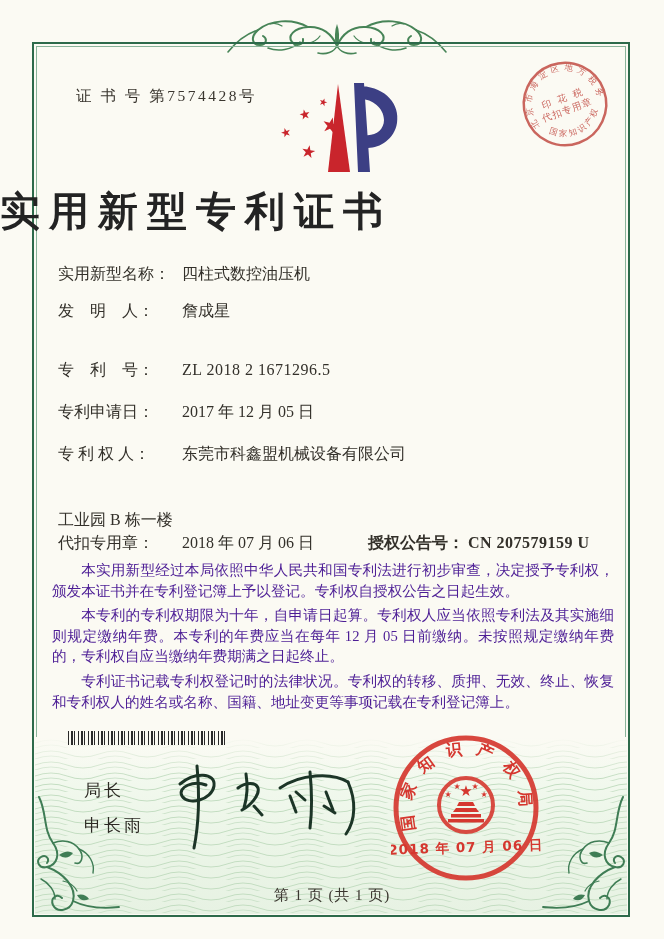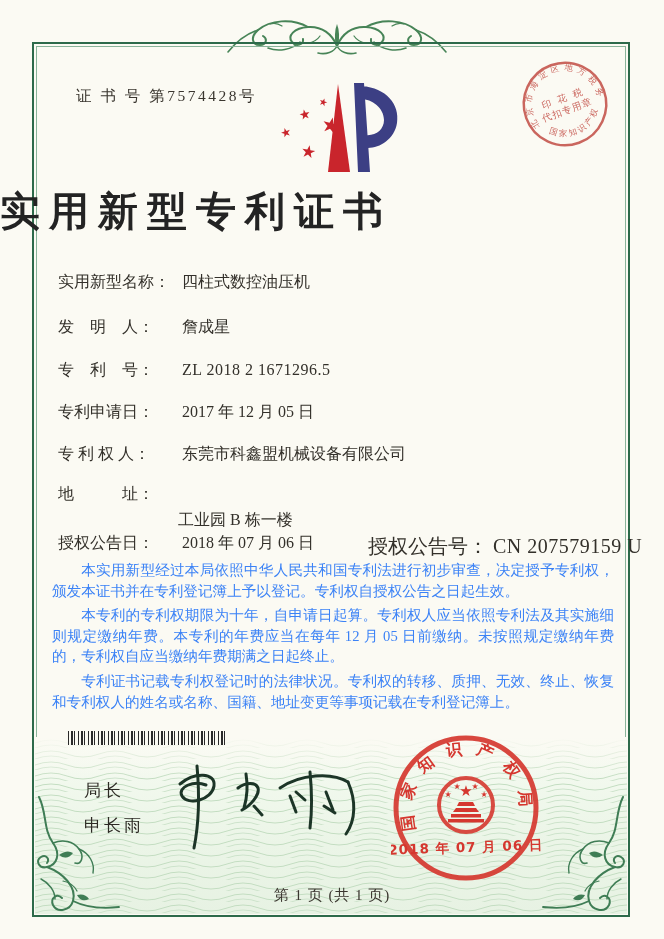--- a/index.html
+++ b/index.html
@@ -21,29 +21,29 @@
     background:linear-gradient(180deg,#fbfaf3 0%,rgba(251,250,243,0) 100%);}
   
   .cert-no{left:76px;top:86px;font-size:15.5px;letter-spacing:2.5px;color:#3a362f;}
   .logo{left:270px;top:78px;width:132px;height:110px;}
   .tax-stamp{left:519px;top:58px;width:92px;height:92px;transform:rotate(-20deg);opacity:.88;}
   .title{left:0;top:184px;width:100%;font-size:40px;font-weight:600;
     letter-spacing:9px;color:#232323;}
   
   .field-row{left:58px;font-size:16px;color:#33302a;}
   .field-row .lbl{display:inline-block;min-width:120px;}
-  .r1{top:272px}.r2{top:317px}.r3{top:360px}.r4{top:402px}.r5{top:444px}
+  .r1{top:264px}.r2{top:301px}.r3{top:360px}.r4{top:402px}.r5{top:444px}
   .r6{top:484px;display:flex;}
   .r6 .val2{line-height:24px;max-width:420px;}
   .r7{top:533px}
-  .r7b{left:368px;top:533px;font-size:20px;color:#33302a;}
+  .r7b{left:368px;top:533px;font-size:16px;color:#33302a;font-weight:bold;}
   .mono-ish{letter-spacing:.5px;}
   
   .paras{left:52px;top:560px;width:562px;font-size:14.6px;line-height:20.6px;
-    text-align:justify;color:#3b82f6;}
+    text-align:justify;color:#4c1d95;}
   .paras p{margin:0 0 4px 0;text-indent:2em;}
   
   .barcode{left:68px;top:731px;width:157px;height:14px;
     background:repeating-linear-gradient(90deg,#2a2a2a 0 1px,transparent 1px 3px,#2a2a2a 3px 5px,transparent 5px 6px,#2a2a2a 6px 7px,transparent 7px 10px);}
   .signer-title{left:84px;top:779px;font-size:17px;letter-spacing:3px;color:#2d2a24;}
   .signer-name{left:84px;top:814px;font-size:17px;letter-spacing:3px;color:#2d2a24;text-align:right;}
   .signature{left:150px;top:758px;width:215px;height:100px;}
   .seal{left:391px;top:733px;width:150px;height:150px;}
   .footer{left:0;top:886px;width:100%;text-align:center;font-size:15px;
     letter-spacing:1px;color:#3a362f;}
@@ -161,26 +161,25 @@
 </div>
 <div class="abs field-row r4">
   <span class="lbl">专利申请日：</span>
   <span>2017 年 12 月 05 日</span>
 </div>
 <div class="abs field-row r5">
   <span class="lbl">专 利 权 人：</span>
   <span>东莞市科鑫盟机械设备有限公司</span>
 </div>
 <div class="abs field-row r6">
-  <span class="lbl">地　　　址：</span>
   <span class="val2"><br>
     <span>工业园 B 栋一楼</span></span>
 </div>
 <div class="abs field-row r7">
-  <span class="lbl">授权公告日：</span>
+  <span class="lbl">代扣专用章：</span>
   <span>2018 年 07 月 06 日</span>
 </div>
 <div class="abs r7b">
   <span>授权公告号：</span>
   <span class="mono-ish">CN 207579159 U</span>
 </div>
 
 <div class="abs paras">
   <p>本实用新型经过本局依照中华人民共和国专利法进行初步审查，决定授予专利权，颁发本证书并在专利登记簿上予以登记。专利权自授权公告之日起生效。</p>
   <p>本专利的专利权期限为十年，自申请日起算。专利权人应当依照专利法及其实施细则规定缴纳年费。本专利的年费应当在每年 12 月 05 日前缴纳。未按照规定缴纳年费的，专利权自应当缴纳年费期满之日起终止。</p>

